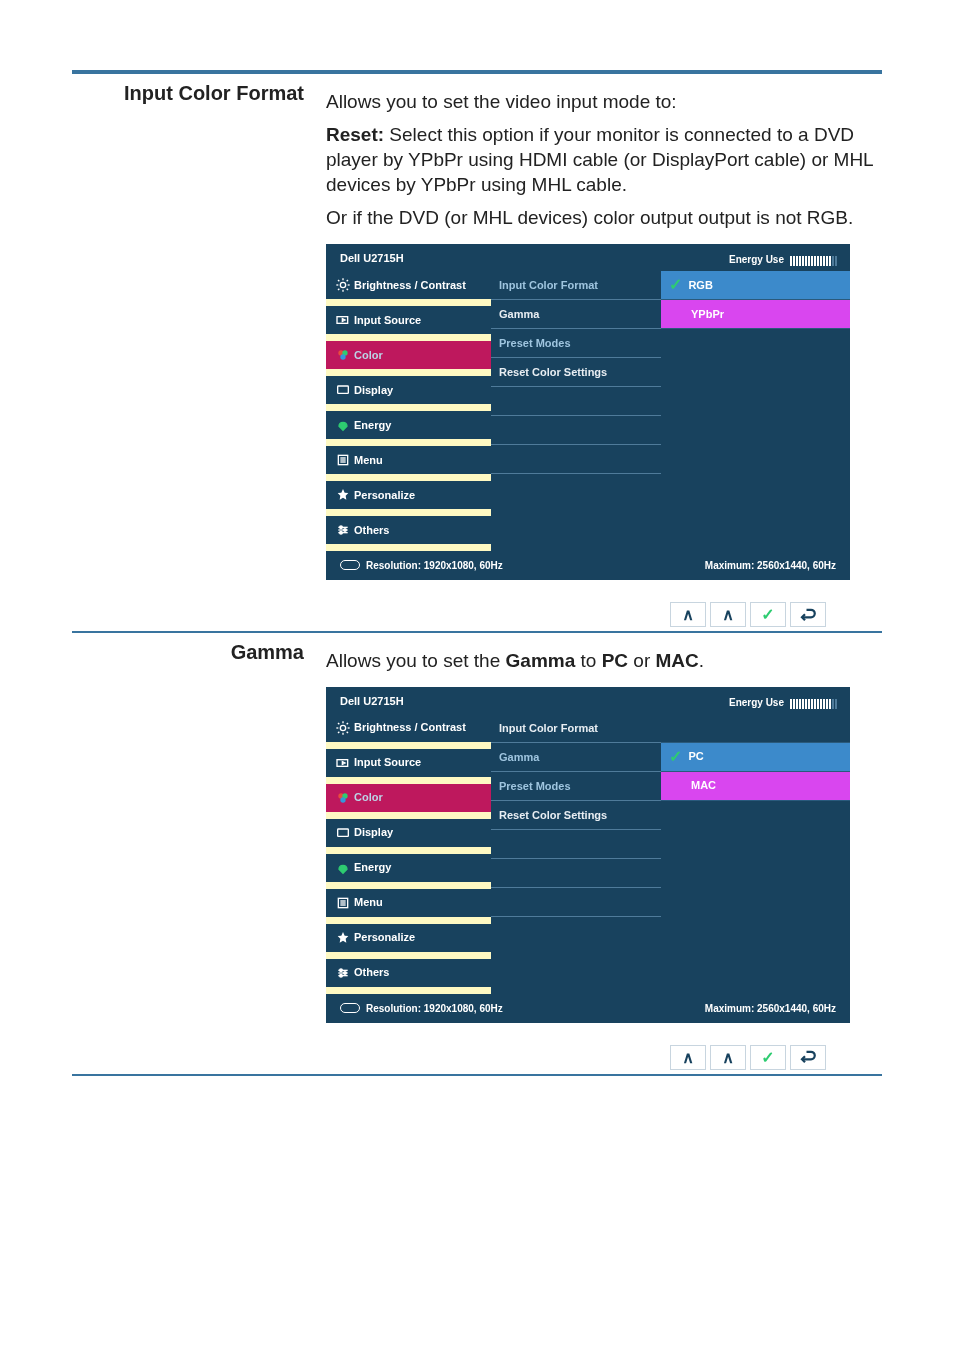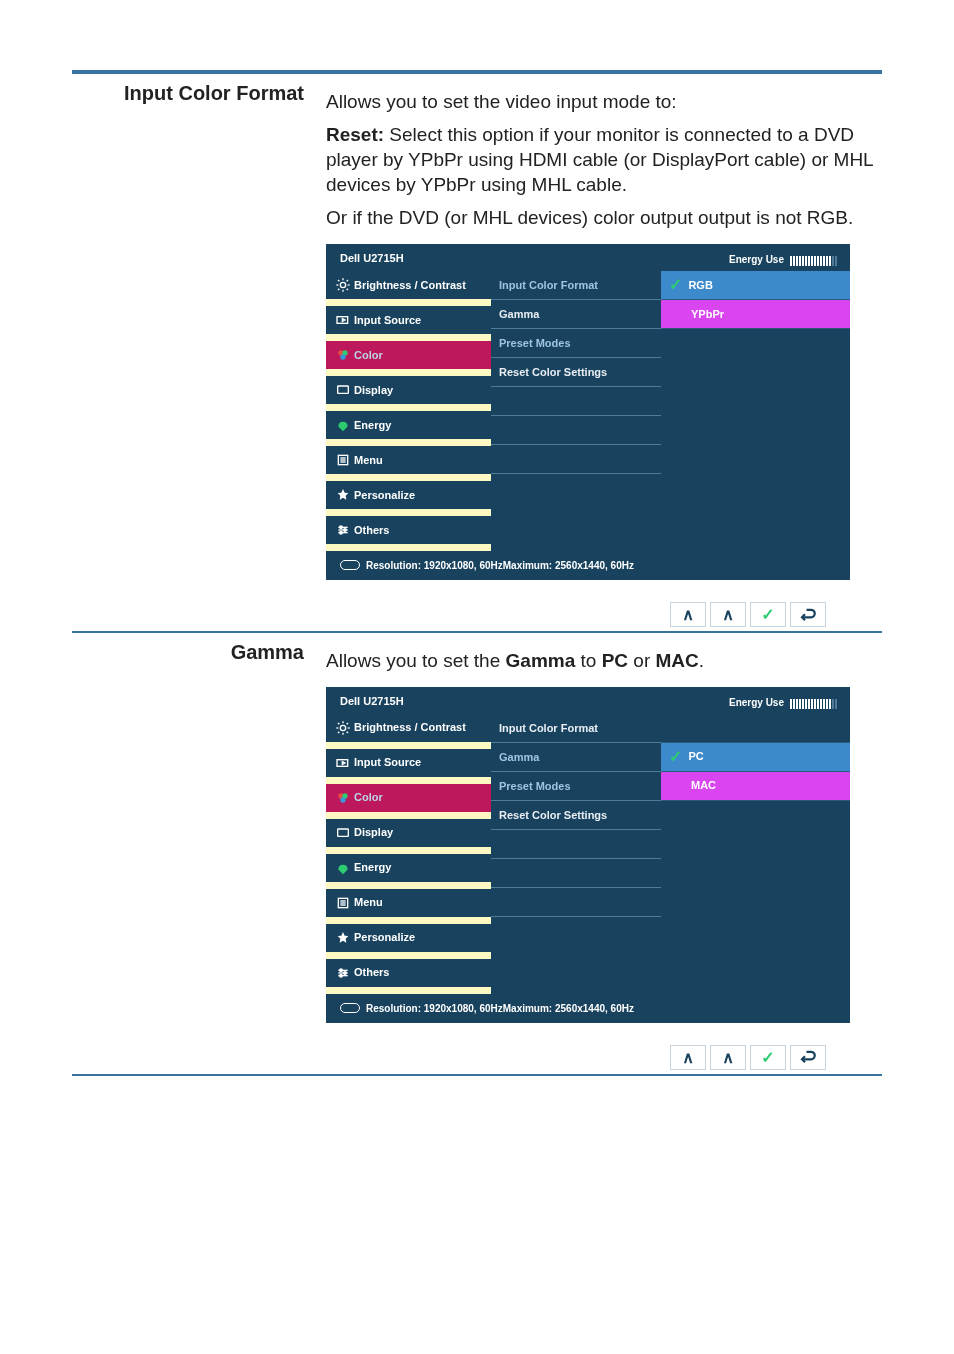--- a/index.html
+++ b/index.html
@@ -146,21 +146,21 @@
     height:22px;
   }
   .check {
     color:#2ecc71;
     font-weight:bold;
     font-size:16px;
     line-height:0;
   }
   .osd-footer {
     display:flex;
-    justify-content:flex-start;
+    justify-content:space-between;
     padding:8px 14px 8px 14px;
     font-size:10px;
     font-weight:bold;
     align-items:center;
   }
   .osd-footer .res-icon {
     display:inline-block;
     width:18px; height:8px;
     border:1px solid #fff;
     border-radius:6px;

